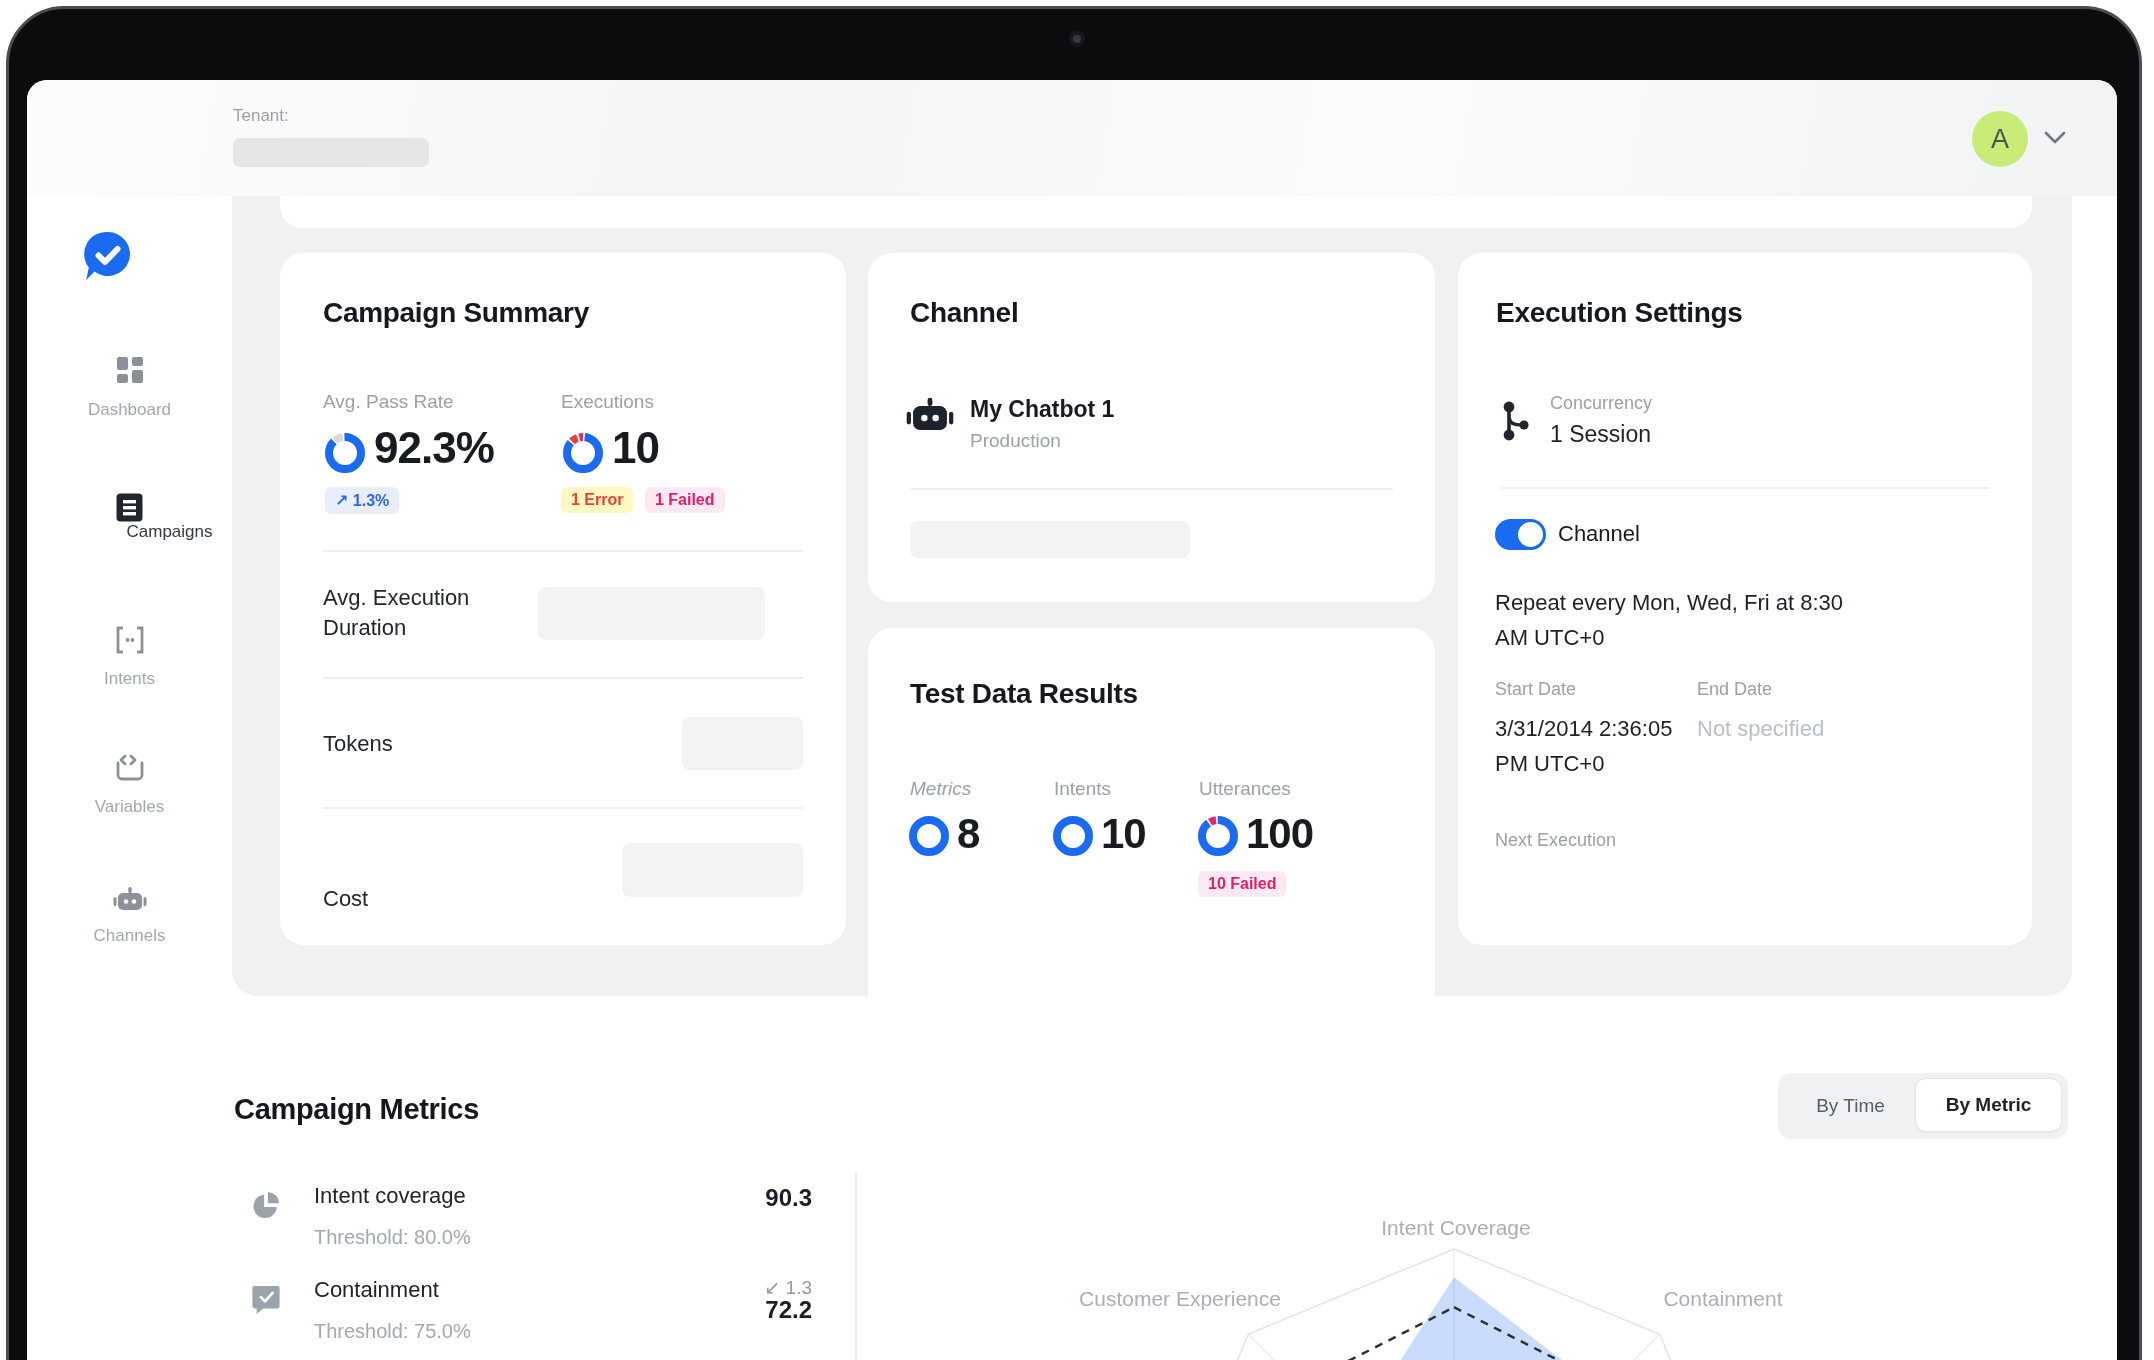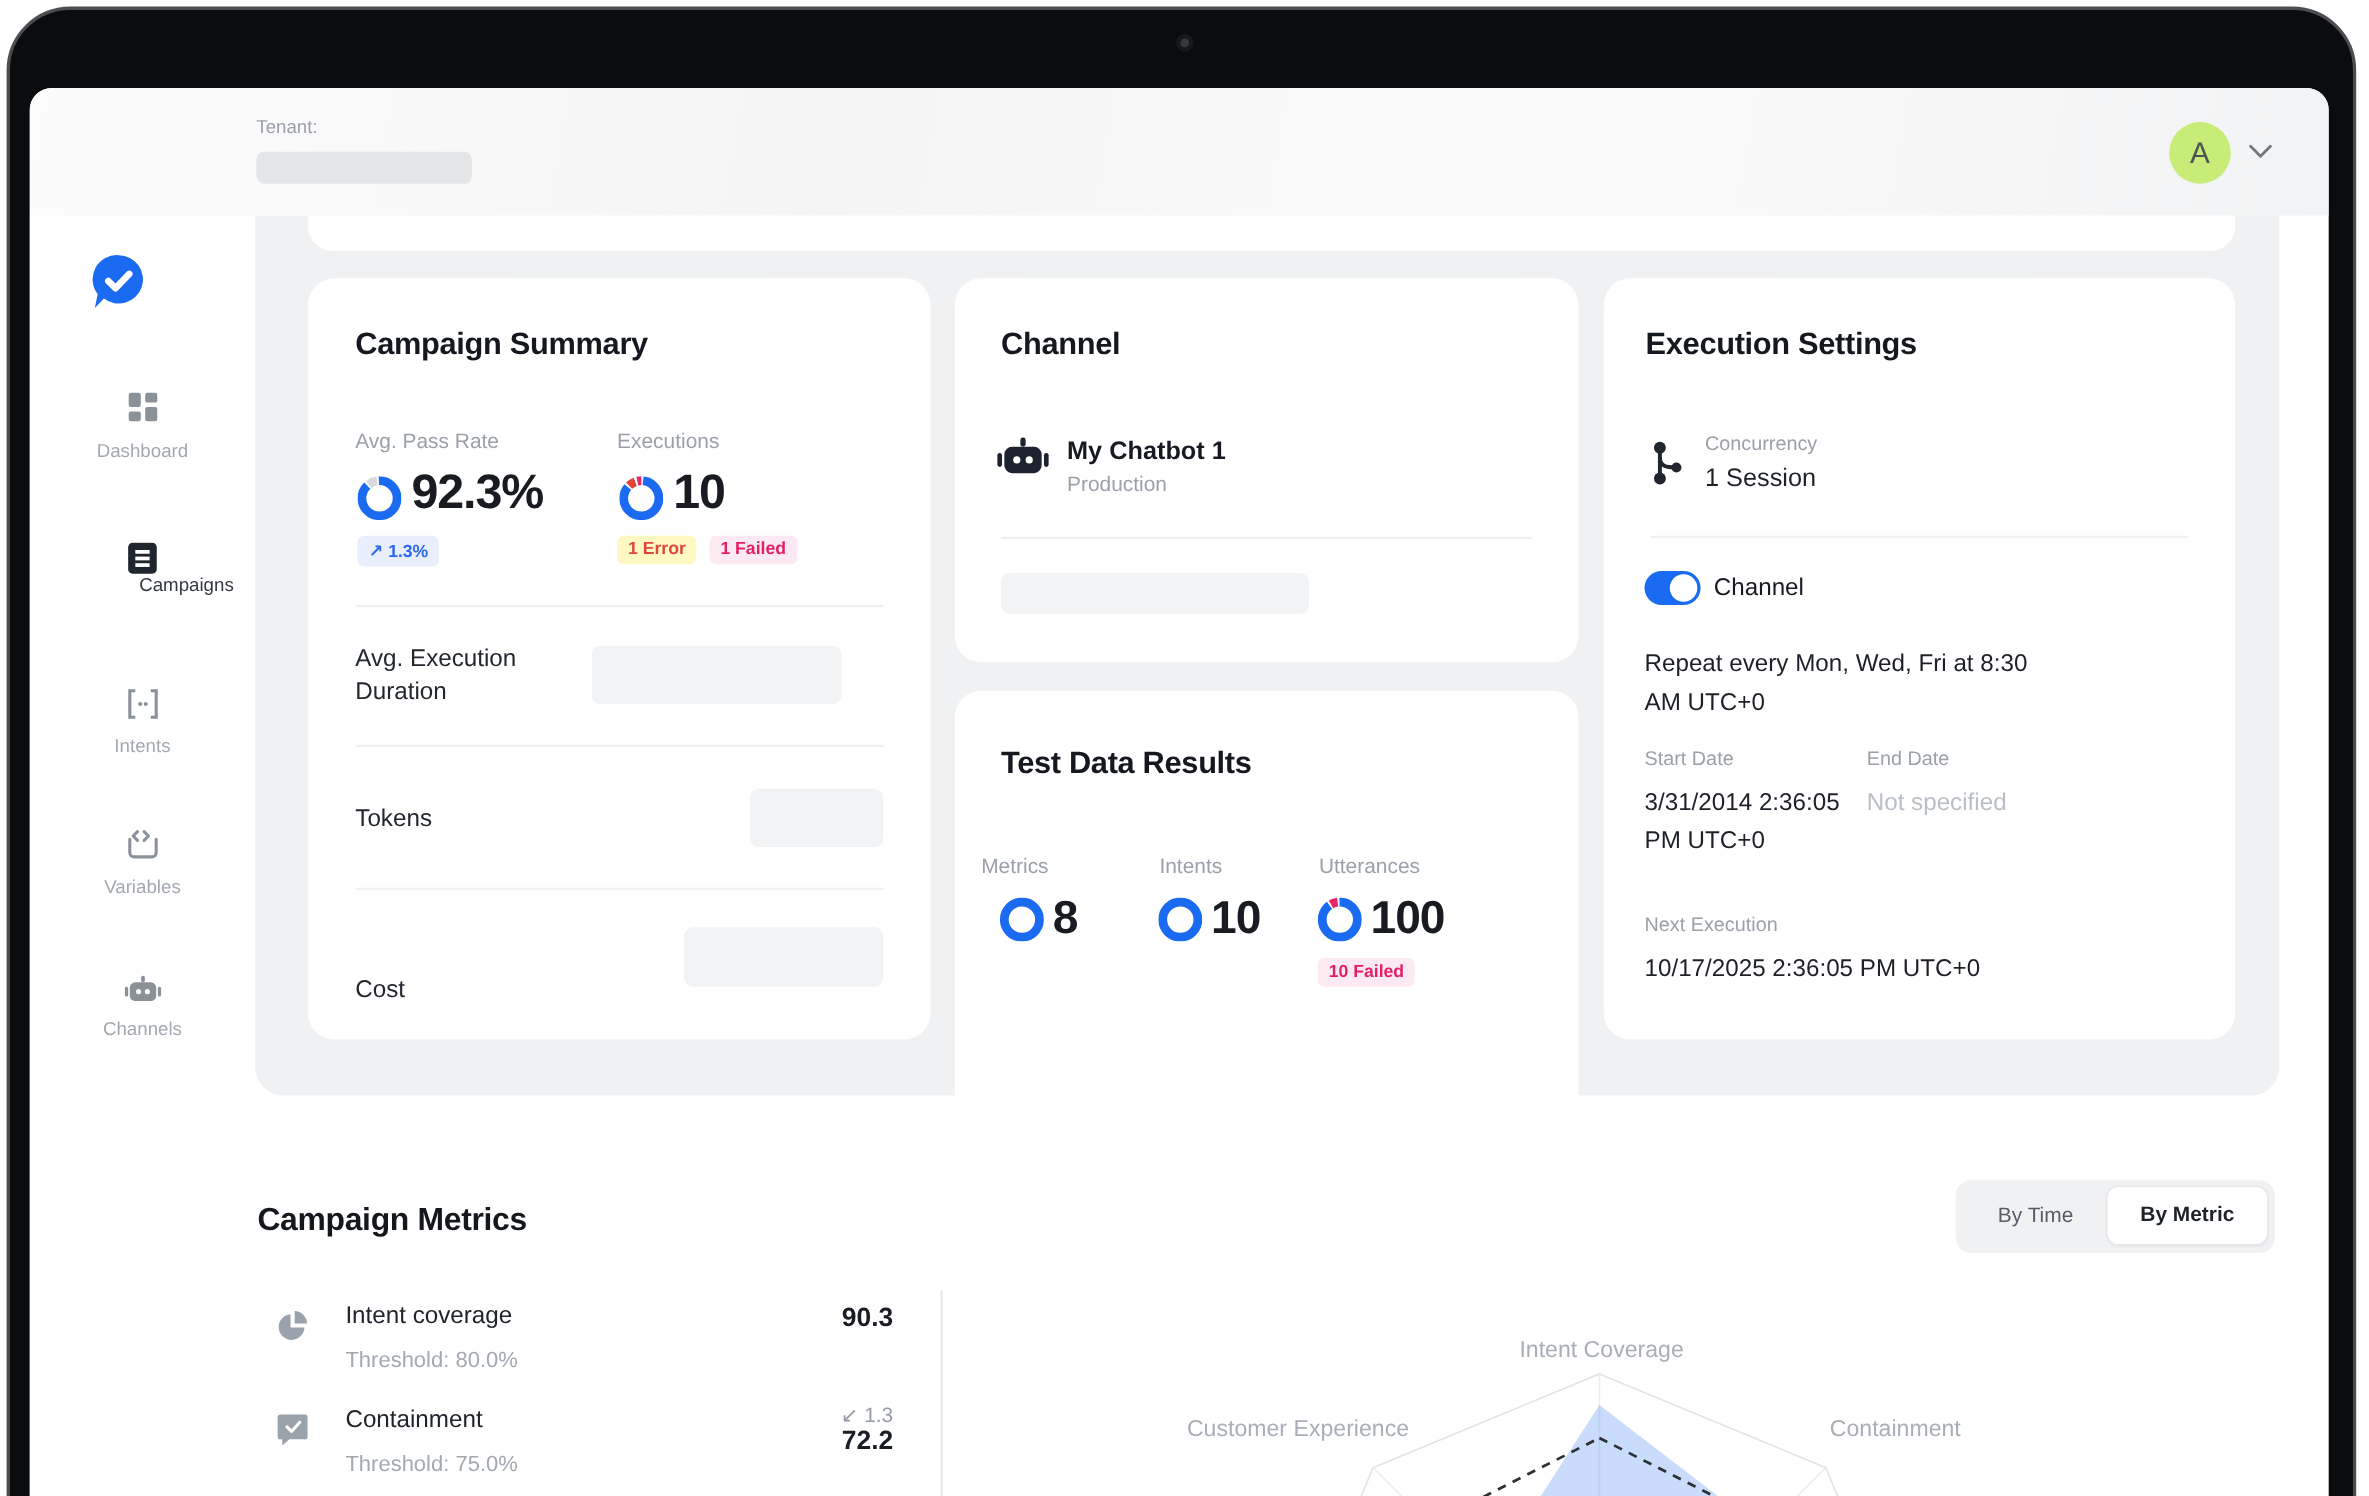--- a/index.html
+++ b/index.html
@@ -227,21 +227,21 @@
       </div>
       <div class="ch-name">My Chatbot 1</div>
       <div class="ch-env">Production</div>
       <div class="hdiv" style="left:42px;top:235px;width:483px;"></div>
       <div class="ph" style="left:42px;top:268px;width:280px;height:37px;"></div>
     </div>
 
     <div class="card td-card">
       <div class="card-title" style="left:42px;top:50px;">Test Data Results</div>
 
-      <div class="glabel" style="left:24px;top:150px;">Metrics</div>
+      <div class="glabel" style="left:42px;top:150px;font-style:italic;">Metrics</div>
       <div class="abs" style="left:41px;top:188px;"><svg width="40" height="40">
             <circle cx="20" cy="20" r="16" fill="none" stroke="#1b6af2" stroke-width="8"></circle>
           </svg></div>
       <div class="midnum" style="left:89px;top:182px;">8</div>
 
       <div class="glabel" style="left:186px;top:150px;">Intents</div>
       <div class="abs" style="left:185px;top:188px;"><svg width="40" height="40">
             <circle cx="20" cy="20" r="16" fill="none" stroke="#1b6af2" stroke-width="8"></circle>
           </svg></div>
       <div class="midnum" style="left:233px;top:182px;">10</div>
@@ -277,21 +277,20 @@
       <div class="sched-label">Channel</div>
 
       <div class="darktext" style="left:37px;top:332px;width:372px;">Repeat every Mon, Wed, Fri at 8:30 AM UTC+0</div>
 
       <div class="slabel" style="left:37px;top:426px;">Start Date</div>
       <div class="darktext" style="left:37px;top:458px;width:185px;">3/31/2014 2:36:05 PM UTC+0</div>
       <div class="slabel" style="left:239px;top:426px;">End Date</div>
       <div class="graytext" style="left:239px;top:458px;">Not specified</div>
 
       <div class="slabel" style="left:37px;top:577px;">Next Execution</div>
-      <div class="darktext" style="left:37px;top:609px;width:420px;">10/17/2025 2:36:05 PM UTC+0</div>
     </div>
 
     <div class="metrics-title">Campaign Metrics</div>
     <div class="toggle-group">
       <div class="tg-inactive">By Time</div>
       <div class="tg-active">By Metric</div>
     </div>
 
     <div class="abs" style="left:224px;top:1110px;">
       <svg width="30" height="30" viewBox="0 0 32 32" fill="#9aa2ab">

